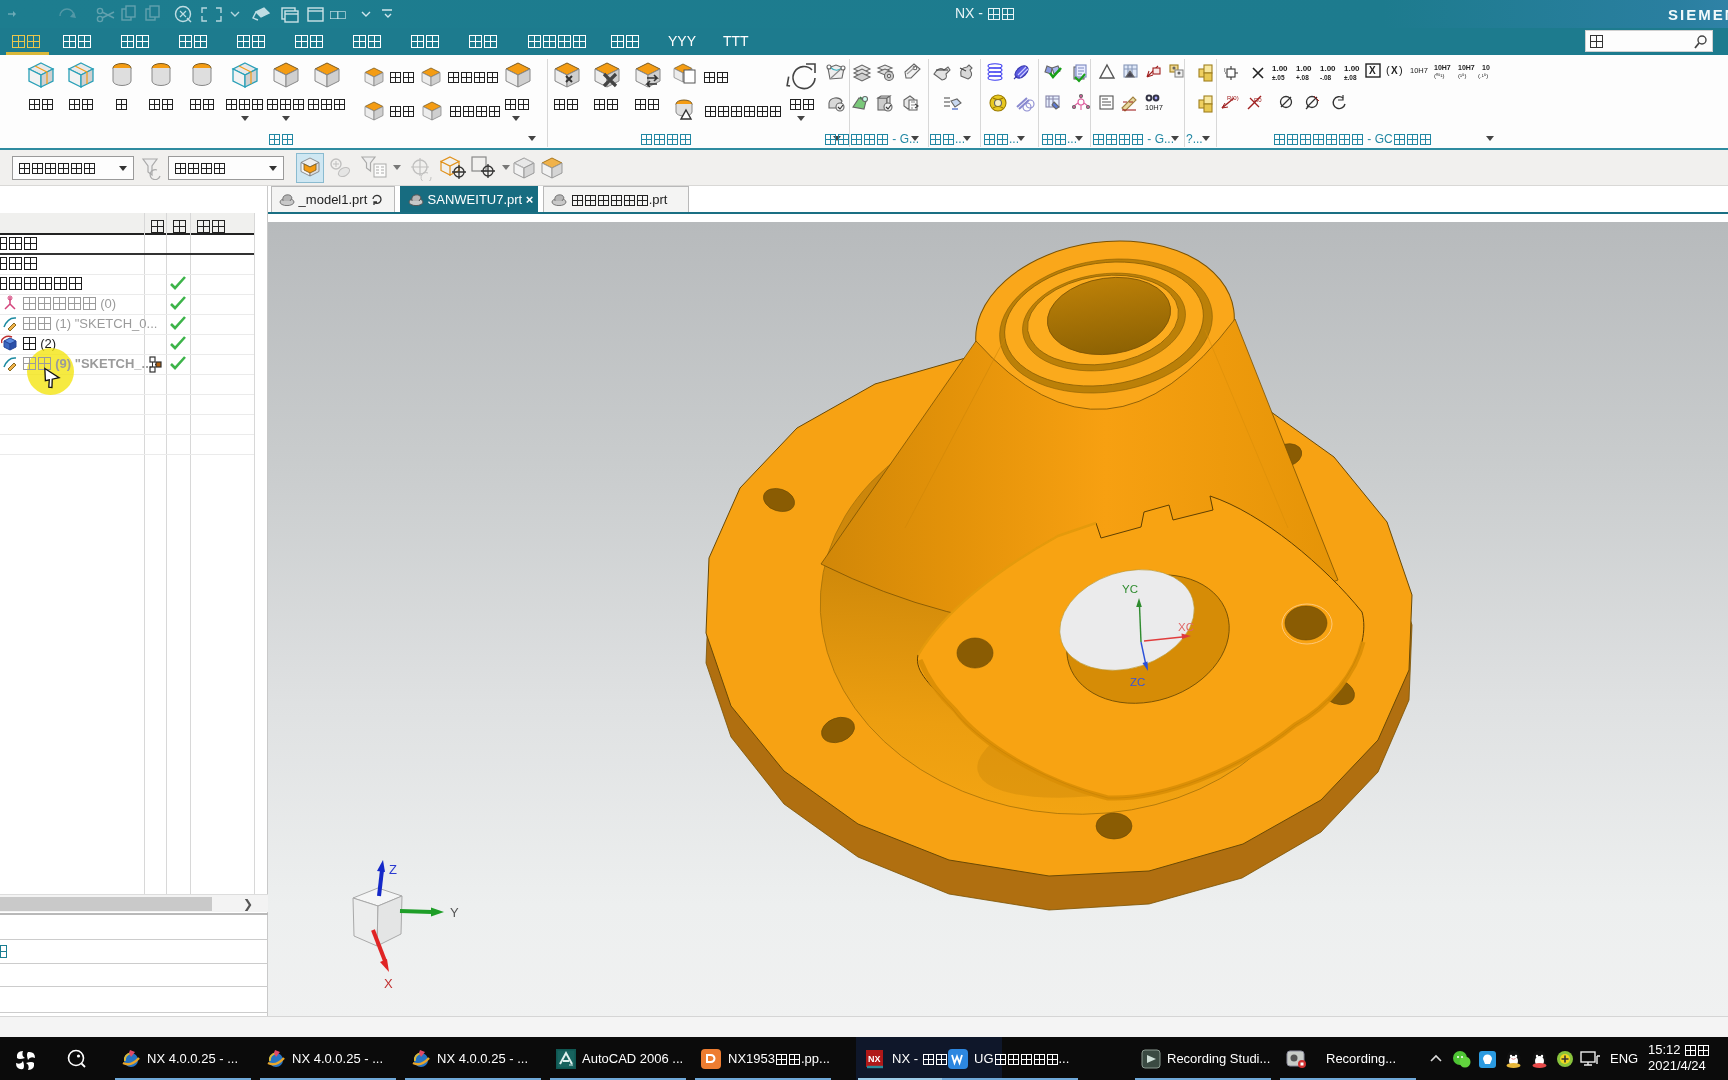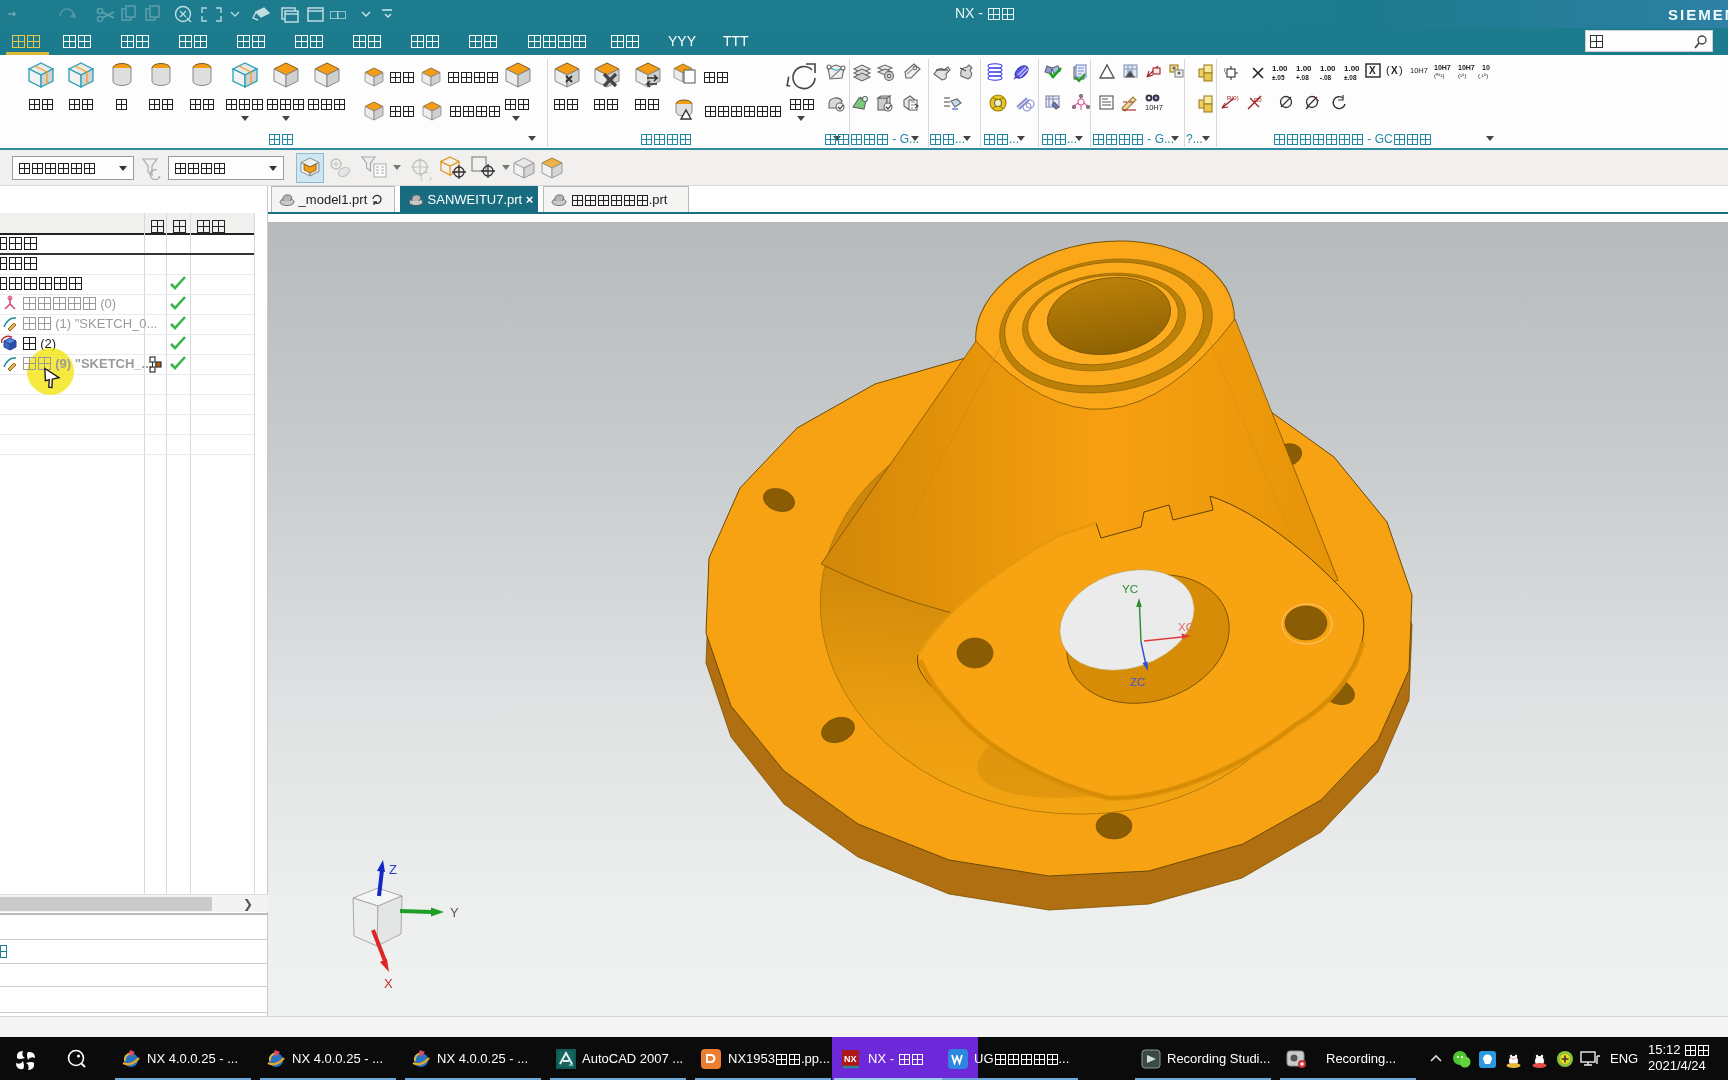--- a/index.html
+++ b/index.html
@@ -785,32 +785,32 @@
         <span style="margin-left:6px">NX 4.0.0.25 - ...</span>
         <div class="ul"></div>
       </div>
     <div class="tbtn" style="left:548px;width:140px">
         <svg style="margin-left:8px" width="20" height="20" viewBox="0 0 20 20">
           <rect width="20" height="20" fill="#0f5752"></rect>
           <rect x="1.5" y="1.5" width="17" height="17" fill="#17635e"></rect>
           <path d="M4 15 L10 4 16 15 M7 12 h6" stroke="#dff0ee" stroke-width="2" fill="none"></path>
           <path d="M13 16 h4" stroke="#dff0ee"></path>
         </svg>
-        <span style="margin-left:6px">AutoCAD 2007 ...</span>
+        <span style="margin-left:6px">AutoCAD 2006 ...</span>
         <div class="ul"></div>
       </div>
     <div class="tbtn" style="left:693px;width:140px">
         <svg style="margin-left:8px" width="20" height="20" viewBox="0 0 20 20">
           <rect width="20" height="20" rx="4" fill="#ed7d31"></rect>
           <path d="M6 14 v-8 h4 a3 3 0 0 1 0 7 h-4" fill="none" stroke="#fff" stroke-width="2"></path>
         </svg>
         <span style="margin-left:7px">NX1953<i class="cn s11" style="--c:#fff"></i><i class="cn s11" style="--c:#fff"></i>.pp...</span>
         <div class="ul"></div>
       </div>
-    <div class="tbtn" style="left:832px;width:146px;background:#6d28d9">
+    <div class="tbtn" style="left:856px;width:146px;background:#0f172a">
         <svg style="margin-left:9px" width="20" height="20" viewBox="0 0 20 20">
           <rect width="17" height="17" x="1" y="1" fill="#b01818"></rect>
           <text x="3" y="13" font-size="9" font-weight="bold" fill="#fff">NX</text>
           <path d="M2 18 h16" stroke="#2a8a9a" stroke-width="2.4"></path>
         </svg>
         <span style="margin-left:7px">NX - <i class="cn s11" style="--c:#fff"></i><i class="cn s11" style="--c:#fff"></i></span>
         <div class="ul" style="background:#9ccbe8"></div>
       </div>
     <div class="tbtn" style="left:940px;width:140px">
         <svg style="margin-left:8px" width="20" height="20" viewBox="0 0 20 20">

